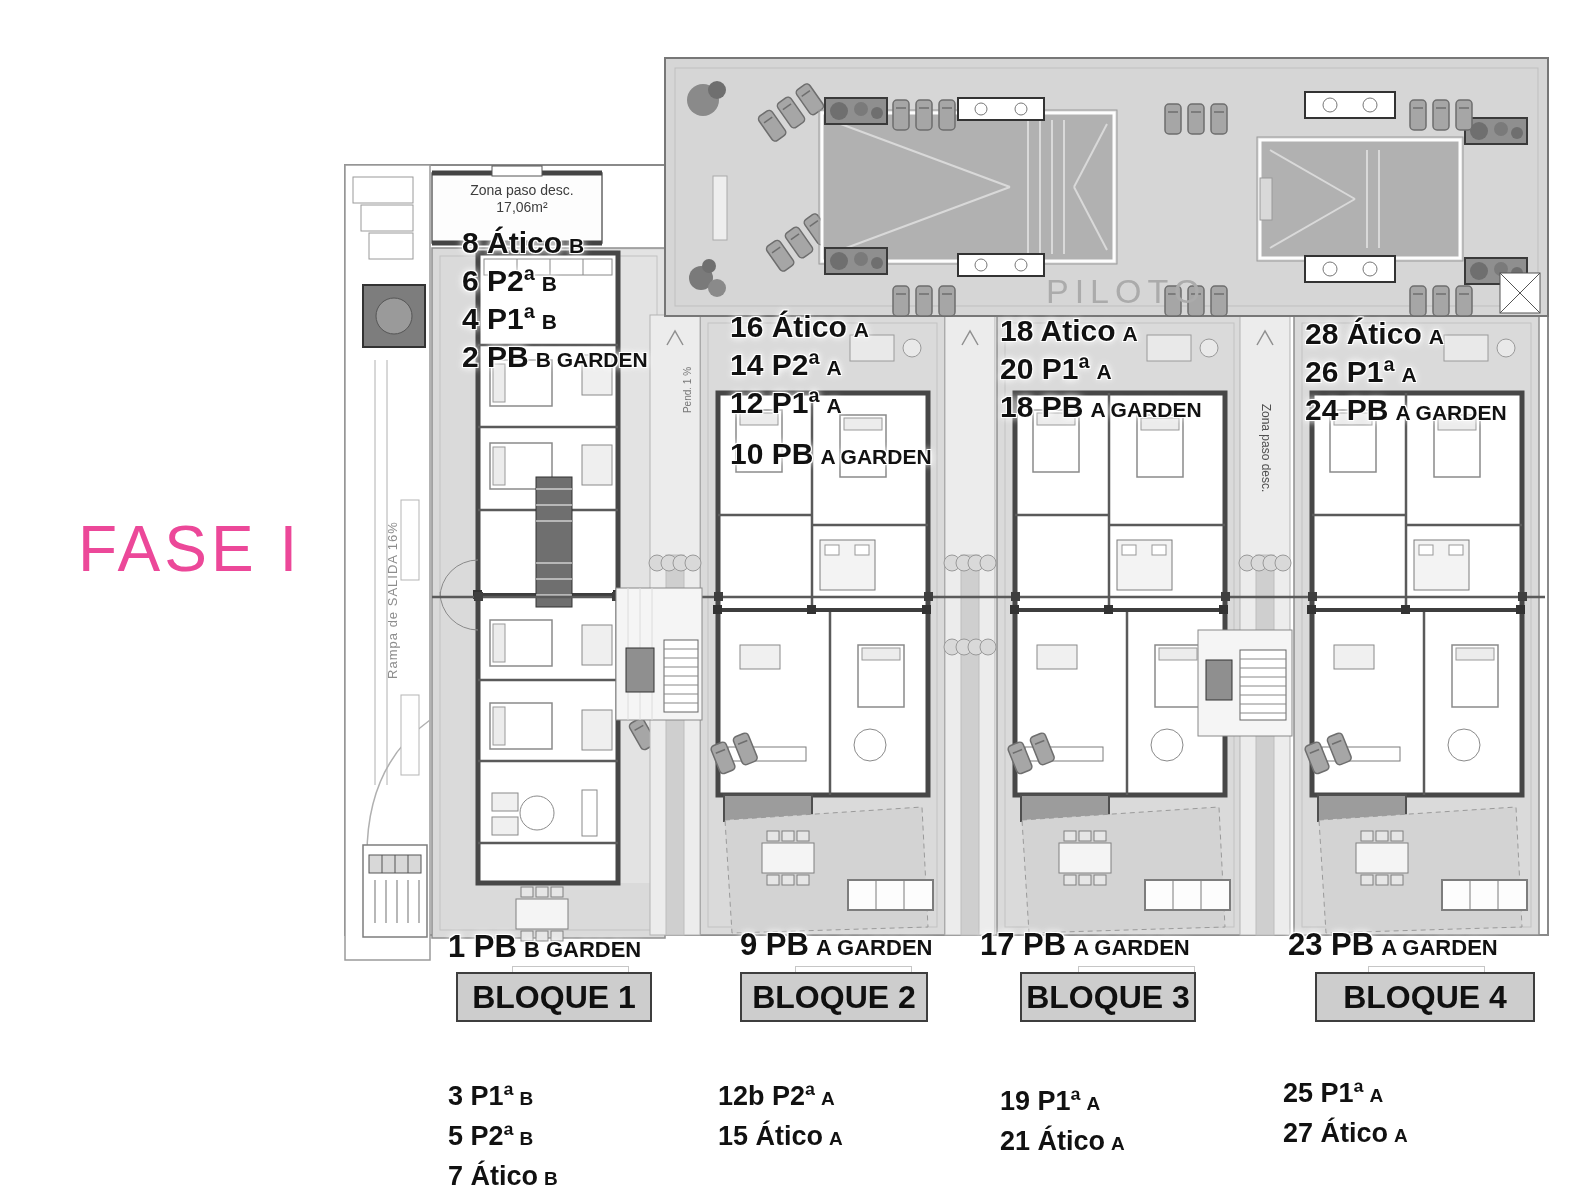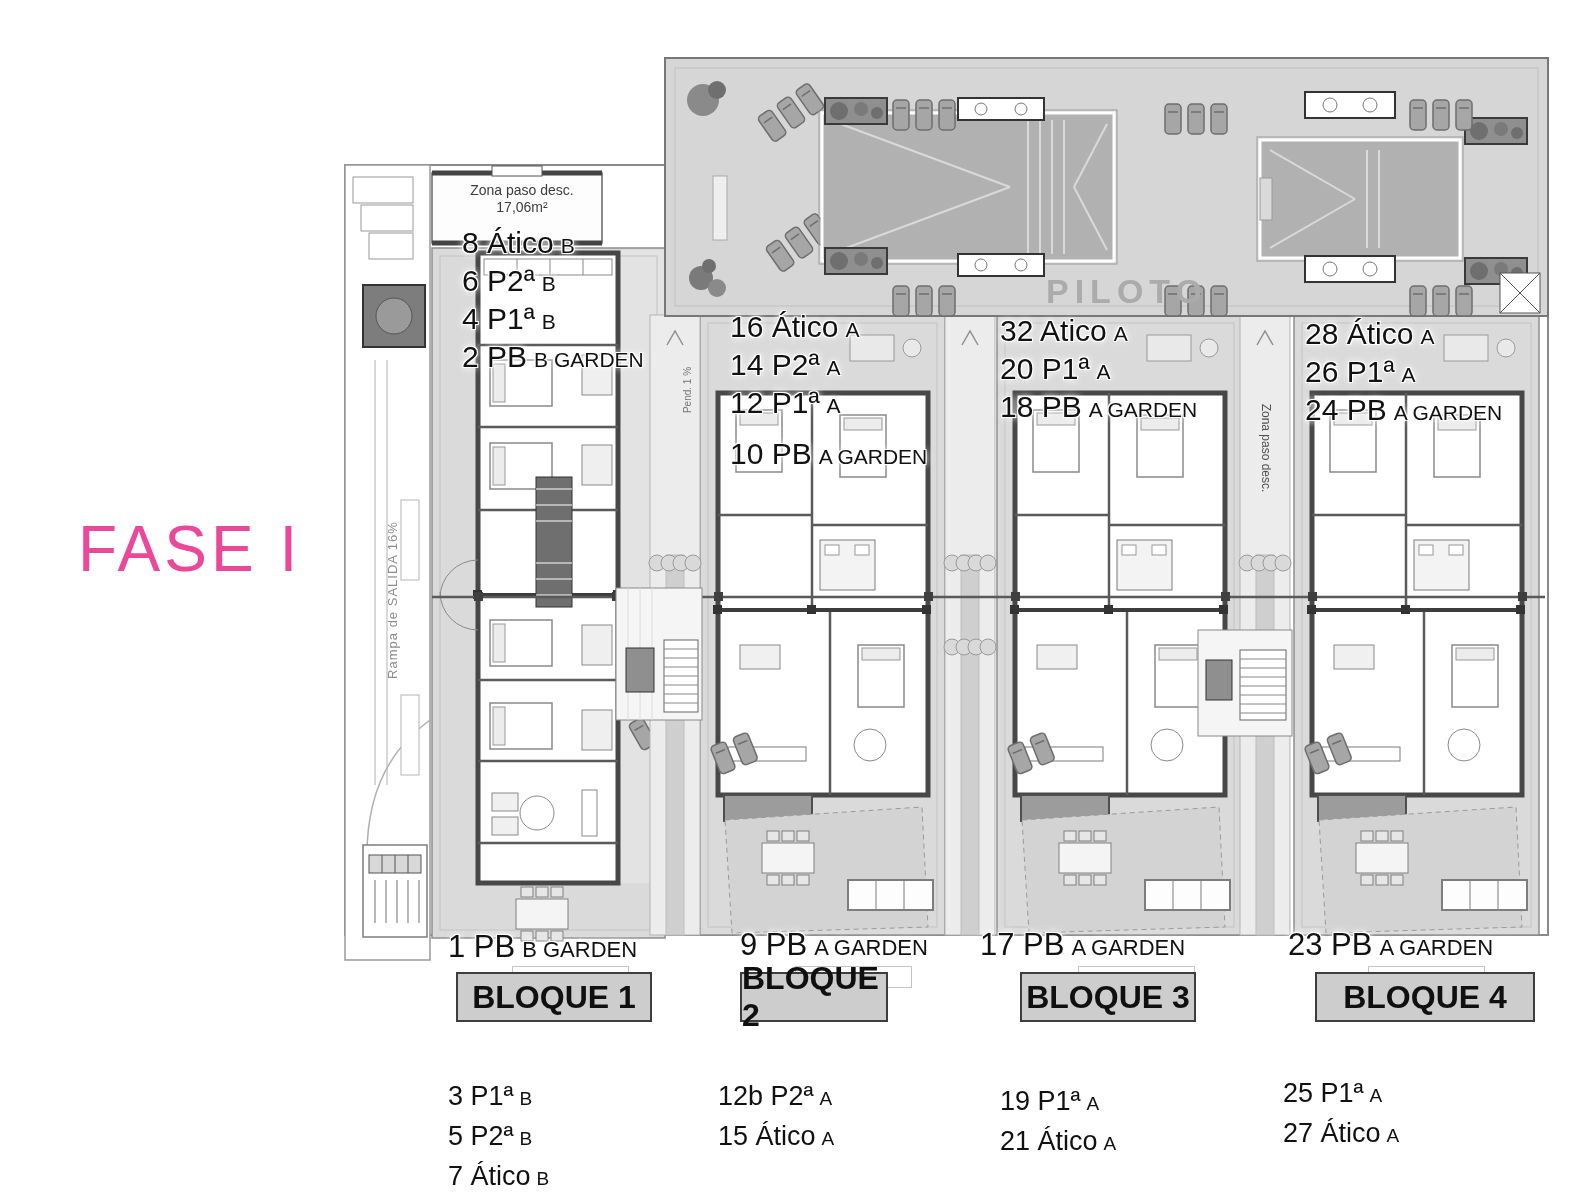--- a/index.html
+++ b/index.html
@@ -1,28 +1,28 @@
 <!DOCTYPE html>
 <html><head>
 <meta charset="utf-8">
 <style>
   html,body{margin:0;padding:0;background:#fff;}
   .stage{position:relative;width:1589px;height:1200px;background:#ffffff;overflow:hidden;
          font-family:"Liberation Sans","DejaVu Sans",sans-serif;color:#111;}
   .abs{position:absolute;}
   svg{position:absolute;left:0;top:0;}
   .halo{text-shadow:-1px -1px 0 #fff,1px -1px 0 #fff,-1px 1px 0 #fff,1px 1px 0 #fff,0 0 6px #fff,0 0 10px #fff;}
-  .unit-row{white-space:nowrap;font-weight:normal;line-height:33px;}
+  .unit-row{white-space:nowrap;font-weight:bold;line-height:33px;}
   .um{font-size:30px;}
   .us{font-size:21px;margin-left:7px;}
   .gap-top{margin-top:13px;}
   .ground .um{font-size:31px;}
   .ground .us{font-size:22px;}
   .fase{font-size:64px;color:#ec4899;letter-spacing:4px;white-space:nowrap;}
-  .piloto{font-size:34px;font-weight:700;color:#ababab;letter-spacing:6px;white-space:nowrap;}
+  .piloto{font-size:34px;font-weight:400;color:#ababab;letter-spacing:6px;white-space:nowrap;}
   .zona-box{font-size:14px;color:#3d3d3d;text-align:center;line-height:17px;width:170px;}
   .vtext{transform:translate(-50%,-50%) rotate(-90deg);white-space:nowrap;}
   .vtext90{transform:translate(-50%,-50%) rotate(90deg);white-space:nowrap;}
   .ramp-label{font-size:13px;color:#8d8d8d;letter-spacing:1px;}
   .pend-label{font-size:10px;color:#777;}
   .corr-label{font-size:12px;color:#4f4f4f;}
   .bloque-box{background:#cdcdcd;border:2px solid #3e3e3e;display:flex;align-items:center;justify-content:center;
               font-weight:bold;font-size:32px;color:#101010;box-sizing:border-box;}
   .sotano{border:1px solid #c6c6c6;color:#bdbdbd;font-size:8px;text-align:center;line-height:20px;
           letter-spacing:1px;background:rgba(255,255,255,.4);}
@@ -353,21 +353,21 @@
   </div>
 
   <div class="abs halo" style="left:730px;top:310px;">
     <div class="unit-row"><span class="um">16 Ático</span><span class="us">A</span></div>
     <div class="unit-row"><span class="um">14 P2ª</span><span class="us">A</span></div>
     <div class="unit-row"><span class="um">12 P1ª</span><span class="us">A</span></div>
     <div class="unit-row gap-top"><span class="um">10 PB</span><span class="us">A GARDEN</span></div>
   </div>
 
   <div class="abs halo" style="left:1000px;top:314px;">
-    <div class="unit-row"><span class="um">32 Atico</span><span class="us">A</span></div>
+    <div class="unit-row"><span class="um">18 Atico</span><span class="us">A</span></div>
     <div class="unit-row"><span class="um">20 P1ª</span><span class="us">A</span></div>
     <div class="unit-row"><span class="um">18 PB</span><span class="us">A GARDEN</span></div>
   </div>
 
   <div class="abs halo" style="left:1305px;top:317px;">
     <div class="unit-row"><span class="um">28 Ático</span><span class="us">A</span></div>
     <div class="unit-row"><span class="um">26 P1ª</span><span class="us">A</span></div>
     <div class="unit-row"><span class="um">24 PB</span><span class="us">A GARDEN</span></div>
   </div>
 
@@ -375,21 +375,21 @@
   <div class="abs halo unit-row ground" style="left:740px;top:928px;"><span class="um">9 PB</span><span class="us">A GARDEN</span></div>
   <div class="abs halo unit-row ground" style="left:980px;top:928px;"><span class="um">17 PB</span><span class="us">A GARDEN</span></div>
   <div class="abs halo unit-row ground" style="left:1288px;top:928px;"><span class="um">23 PB</span><span class="us">A GARDEN</span></div>
 
   <div class="abs sotano" style="left:512px;top:966px;width:115px;height:20px;">DEL SÓTANO</div>
   <div class="abs sotano" style="left:795px;top:966px;width:115px;height:20px;">DEL SÓTANO</div>
   <div class="abs sotano" style="left:1078px;top:966px;width:115px;height:20px;">DEL SÓTANO</div>
   <div class="abs sotano" style="left:1368px;top:966px;width:115px;height:20px;">DEL SÓTANO</div>
 
   <div class="abs bloque-box" style="left:456px;top:972px;width:196px;height:50px;">BLOQUE 1</div>
-  <div class="abs bloque-box" style="left:740px;top:972px;width:148px;height:50px;">BLOQUE 2</div>
+  <div class="abs bloque-box" style="left:740px;top:972px;width:188px;height:50px;">BLOQUE 2</div>
   <div class="abs bloque-box" style="left:1020px;top:972px;width:176px;height:50px;">BLOQUE 3</div>
   <div class="abs bloque-box" style="left:1315px;top:972px;width:220px;height:50px;">BLOQUE 4</div>
 
   <div class="abs lower-list" style="left:448px;top:1078px;">
     <div class="unit-row"><span class="um">3 P1ª</span><span class="us">B</span></div>
     <div class="unit-row"><span class="um">5 P2ª</span><span class="us">B</span></div>
     <div class="unit-row"><span class="um">7 Ático</span><span class="us">B</span></div>
   </div>
   <div class="abs lower-list" style="left:718px;top:1078px;">
     <div class="unit-row"><span class="um">12b P2ª</span><span class="us">A</span></div>

